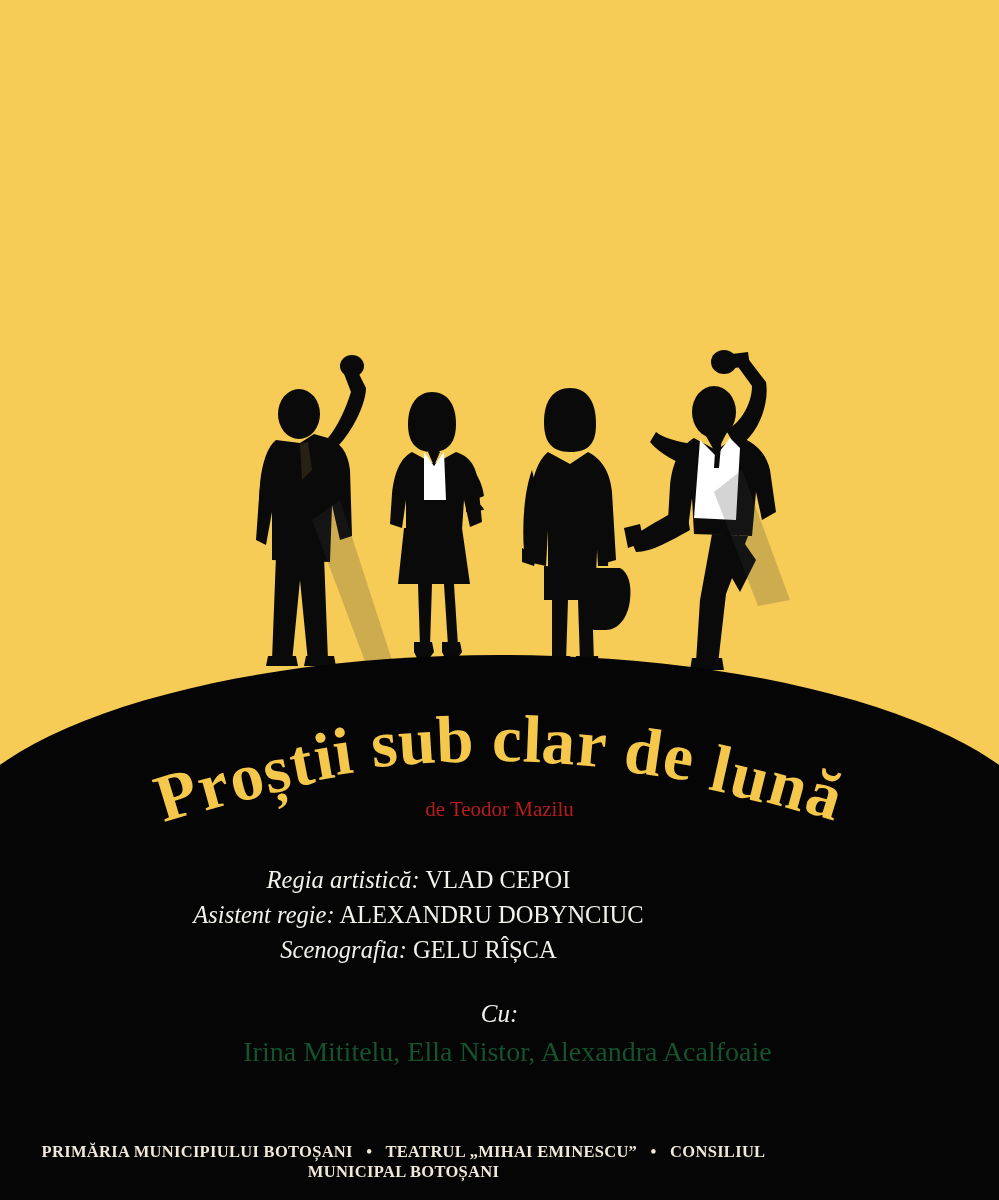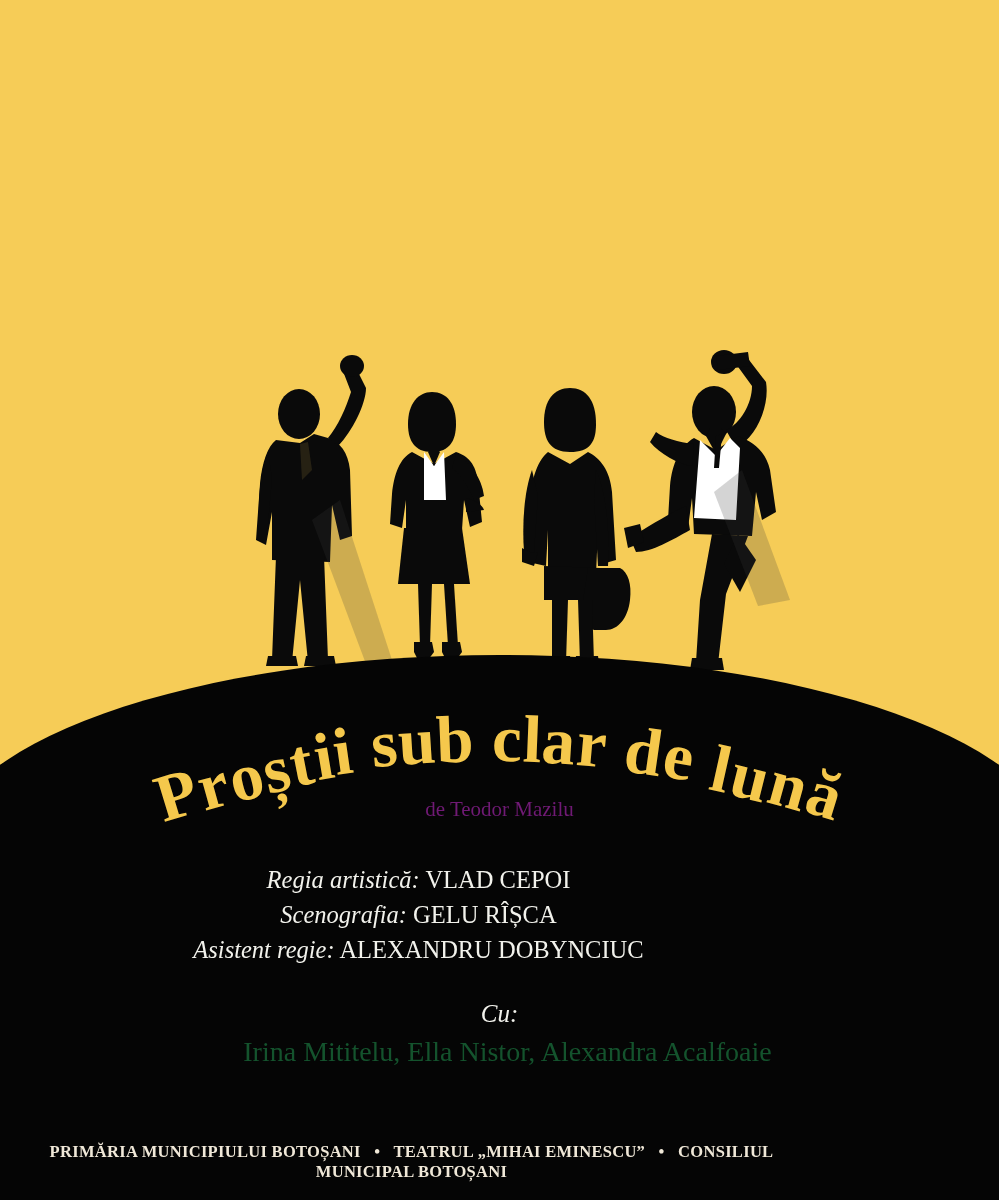--- a/index.html
+++ b/index.html
@@ -70,21 +70,21 @@
   }
   .title span.ch {
     display: inline-block;
   }
   .subtitle {
     position: absolute;
     left: 0;
     top: 797px;
     width: 999px;
     text-align: center;
-    color: #701a75;
+    color: #b91c1c;
     font-size: 21px;
     font-family: "Liberation Serif", serif;
   }
   .credits {
     position: absolute;
     left: 0;
     top: 862px;
     width: 837px;
     text-align: center;
     color: #f2f2ec;
@@ -112,21 +112,21 @@
     top: 1032px;
     width: 999px;
     text-align: center;
     color: #14532d;
     font-size: 28px;
     line-height: 39px;
     font-family: "Liberation Serif", serif;
   }
   .footer {
     position: absolute;
-    left: 16px;
+    left: 8px;
     bottom: 18px;
     width: 791px;
     text-align: center;
     color: #f0e8d8;
     font-size: 16.5px;
     font-weight: bold;
     letter-spacing: 0.3px;
     font-family: "Liberation Serif", serif;
   }
   .footer .dot {
@@ -247,26 +247,26 @@
   </div>
 
   <div class="subtitle">de Teodor Mazilu</div>
 
   <div class="credits">
     <div>
       <span class="role">Regia artistică:</span>
       <span>VLAD CEPOI</span>
     </div>
     <div>
+      <span class="role">Asistent regie:</span>
+      <span>ALEXANDRU DOBYNCIUC</span>
+    </div>
+    <div>
       <span class="role">Scenografia:</span>
       <span>GELU RÎȘCA</span>
-    </div>
-    <div>
-      <span class="role">Asistent regie:</span>
-      <span>ALEXANDRU DOBYNCIUC</span>
     </div>
   </div>
 
   <div class="cu-label">Cu:</div>
 
   <div class="cast">
     <div>Irina Mititelu, Ella Nistor, Alexandra Acalfoaie</div>
   </div>
 
   <div class="footer">

